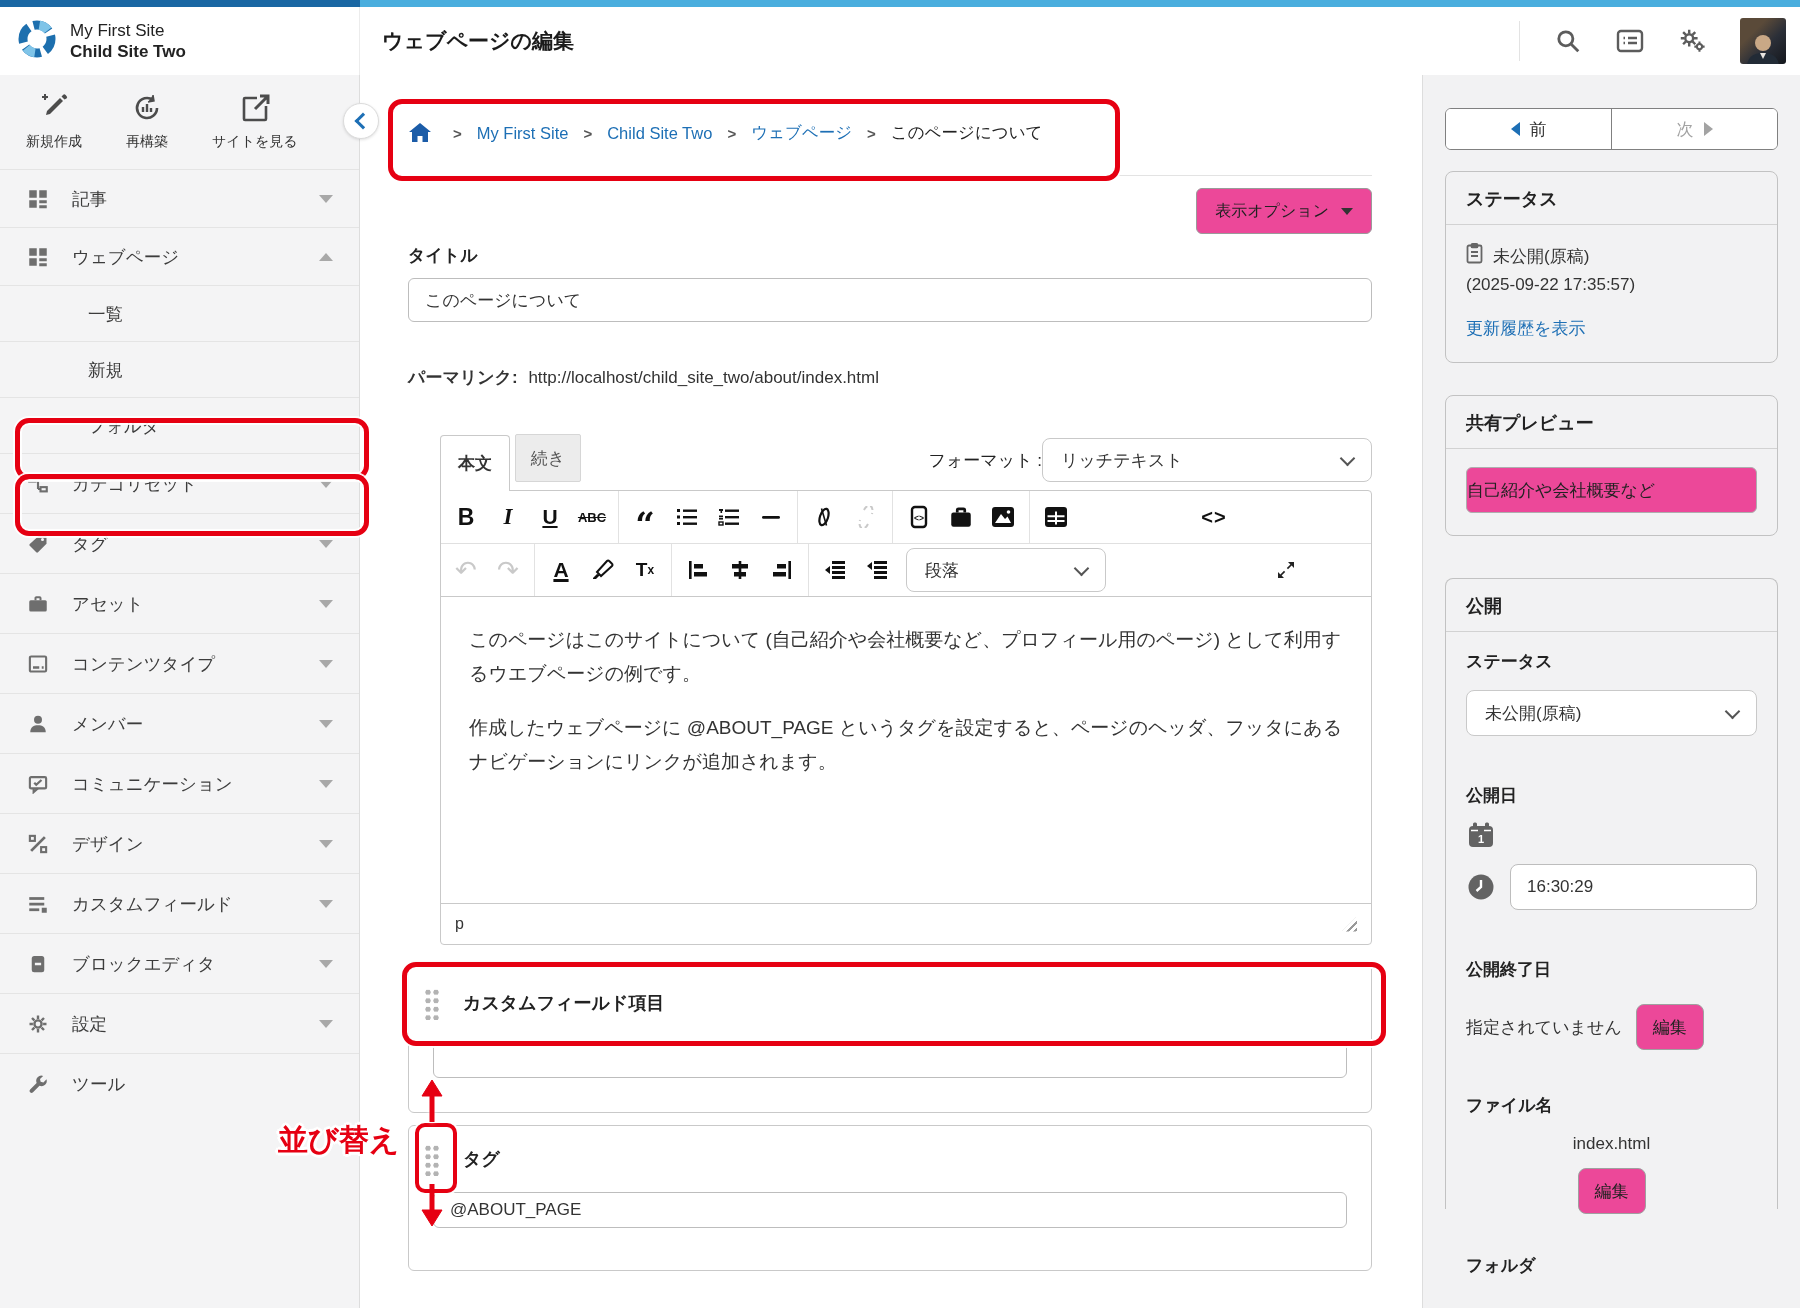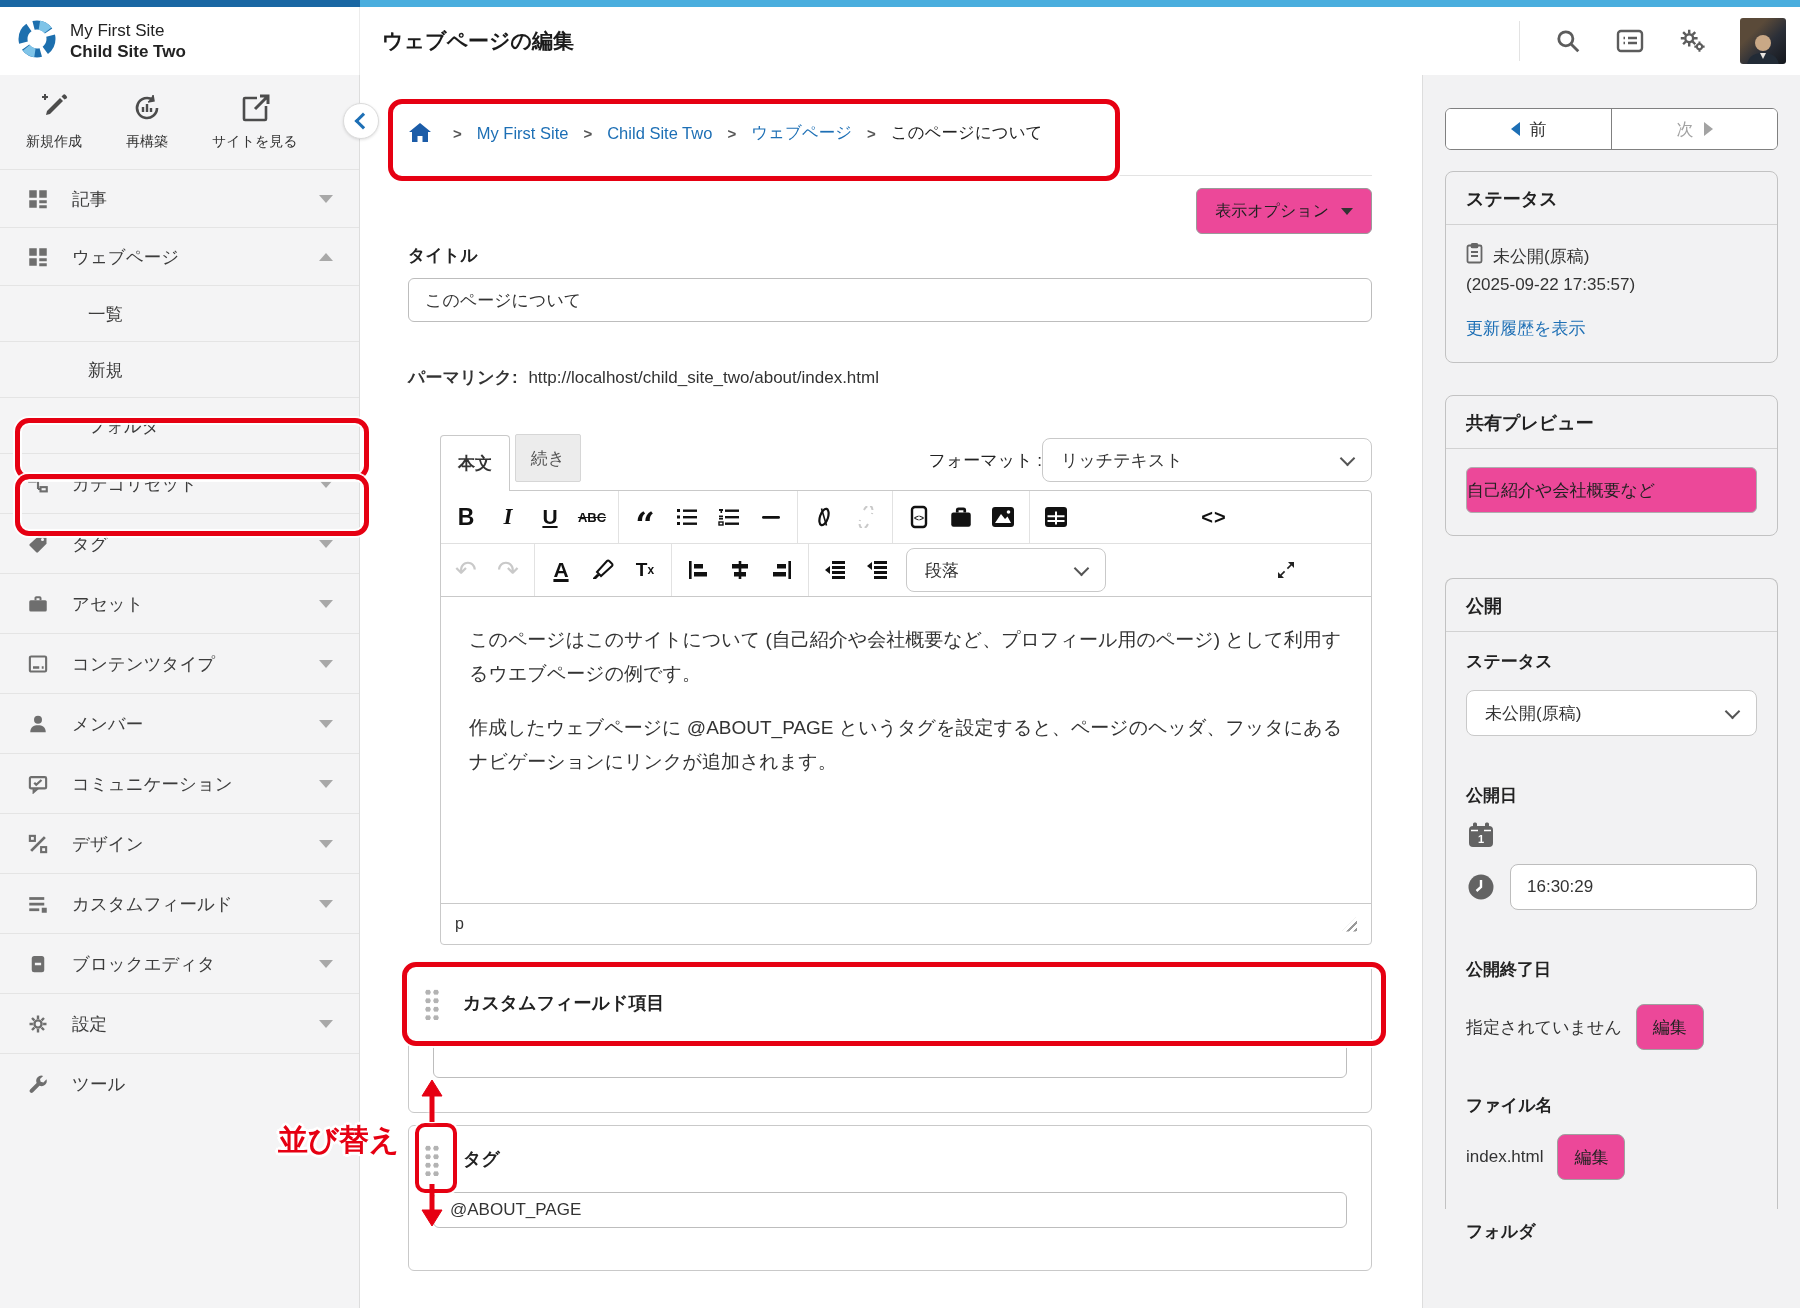--- a/index.html
+++ b/index.html
@@ -145,21 +145,21 @@
   .preview-btn{width:100%;height:46px;font-size:17px;border-radius:6px;border-color:#aeaeae;}
   .publish-panel{margin-top:42px;border-bottom:none;border-radius:8px 8px 0 0;height:630px;}
   .sublabel{font-size:17px;font-weight:bold;color:#222;height:26px;}
   .pub-select{margin-top:14px;height:46px;border-radius:8px;}
   .rowline{display:flex;align-items:center;gap:14px;}
   .dtrow{margin-top:10px;}
   .dtrow.time{margin-top:14px;}
   .dticon{width:30px;height:30px;flex:none;color:#666;display:flex;align-items:center;justify-content:center;}
   .dtinput{flex:1;height:46px;border:1px solid #bdbdbd;border-radius:8px;background:#fff;display:flex;
     align-items:center;padding:0 16px;font-size:17px;box-sizing:border-box;}
-  .mt48{margin-top:48px;} .mt20{margin-top:20px;} .mt44{margin-top:44px;} .mt14{margin-top:14px;} .mt40{margin-top:40px;}
+  .mt48{margin-top:48px;} .mt20{margin-top:20px;} .mt44{margin-top:44px;} .mt14{margin-top:14px;flex-direction:column;} .mt40{margin-top:40px;}
   .edit-btn{height:46px;padding:0 16px;font-size:17px;border-radius:8px;border-color:#a0a0a0;}
 
   
   .anno{position:absolute;border:5px solid #e60012;border-radius:14px;pointer-events:none;z-index:50;
     box-shadow:0 0 0 2px rgba(255,255,255,.9), inset 0 0 0 2px rgba(255,255,255,.9);}
   .anno-arrows{position:absolute;pointer-events:none;z-index:50;}
   .sort-label{position:absolute;z-index:51;font-size:30px;font-weight:bold;color:#e60012;pointer-events:none;
     text-shadow:-2px -2px 0 #fff,2px -2px 0 #fff,-2px 2px 0 #fff,2px 2px 0 #fff,0 3px 0 #fff,0 -3px 0 #fff,3px 0 0 #fff,-3px 0 0 #fff;}
 </style>
 </head>

